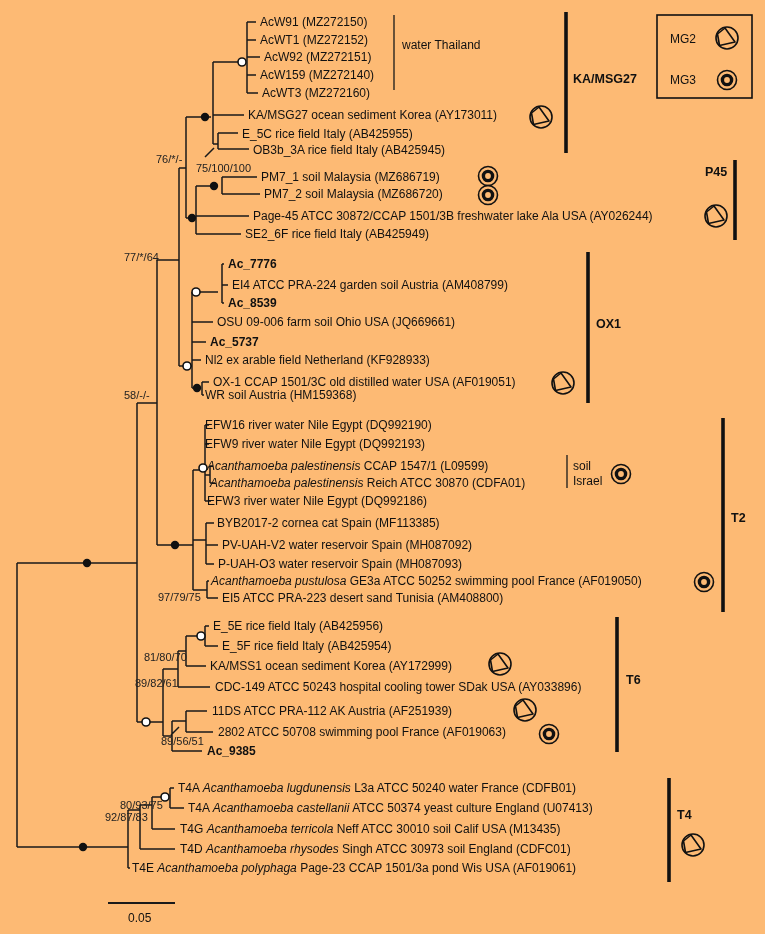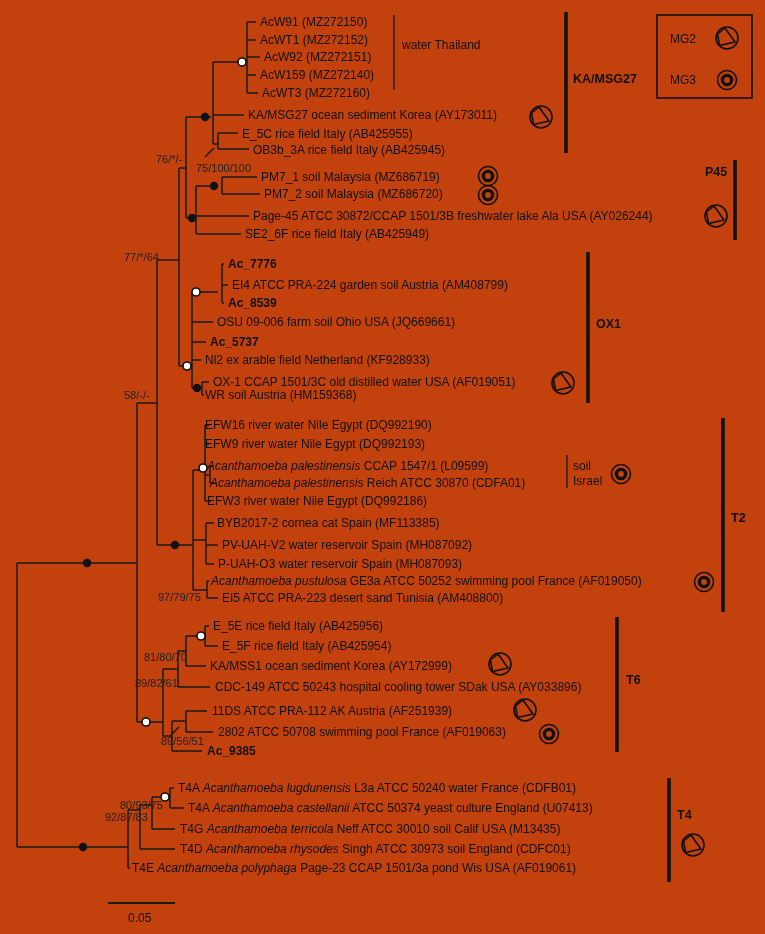--- a/index.html
+++ b/index.html
@@ -1,16 +1,16 @@
 <!DOCTYPE html>
 <html><head>
 <meta charset="utf-8">
 <style>
   html,body{margin:0;padding:0;background:#ffffff;}
-  .fig{width:765px;height:934px;background:#c2410c;position:relative;overflow:hidden;}
+  .fig{width:765px;height:934px;background:#fdba74;position:relative;overflow:hidden;}
   svg{display:block;}
   svg text{font-family:"Liberation Sans","DejaVu Sans",sans-serif;font-size:12px;fill:#111;}
   text.sup{font-size:11px;fill:#222;}
   .b{font-weight:bold;}
   .it{font-style:italic;}
   text.clade{font-weight:bold;font-size:12.5px;}
   .branch{stroke:#1a1a1a;stroke-width:1.5;fill:none;}
   .bar{stroke:#111;stroke-width:3.6;}
   .thin{stroke:#1a1a1a;stroke-width:1.3;}
   .scaleline{stroke:#1a1a1a;stroke-width:2;}

